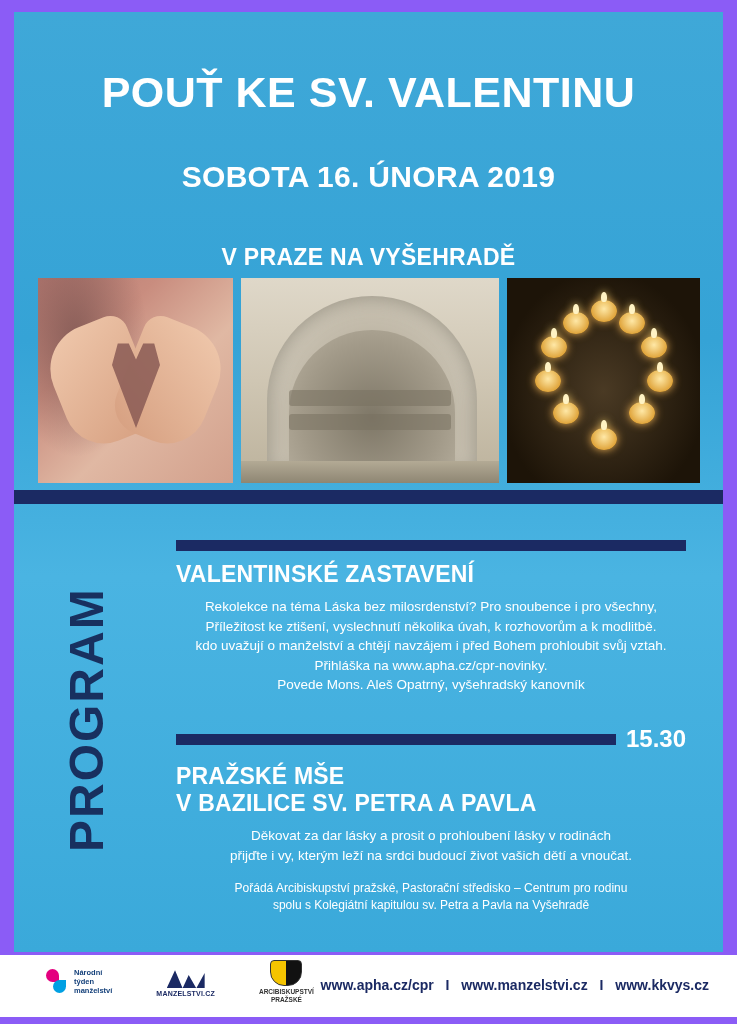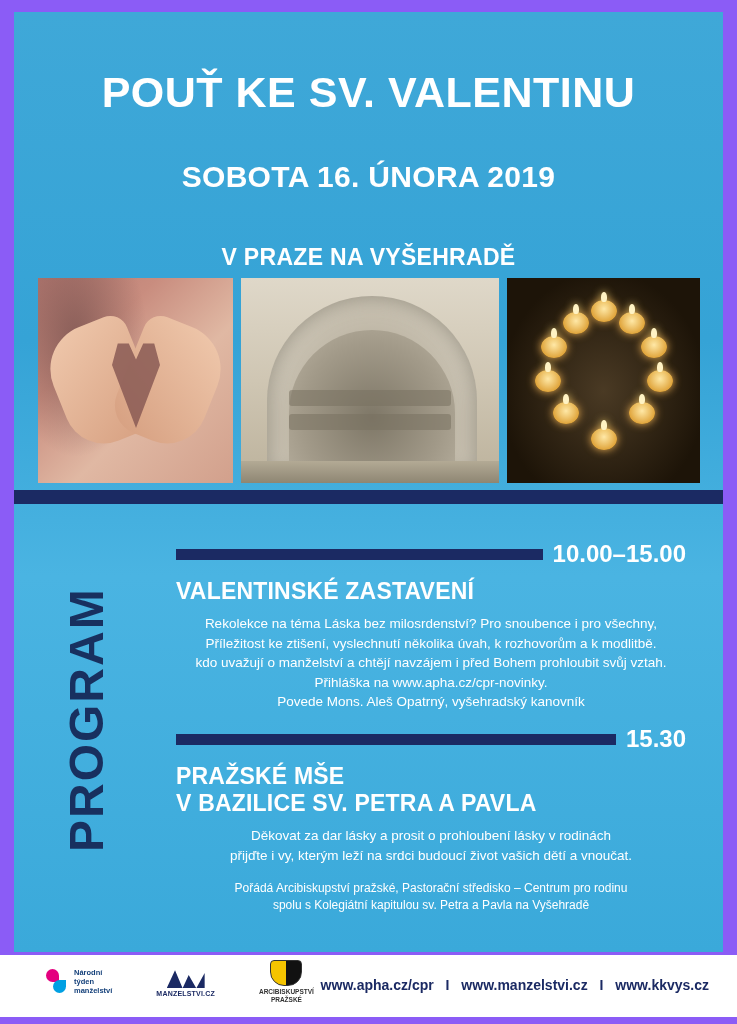--- a/index.html
+++ b/index.html
@@ -364,21 +364,20 @@
     </div>
   </div>
 
   <div class="dark-band"></div>
 
   <div class="program-word">PROGRAM</div>
 
   <div class="block b1">
     <div class="rule-row">
       <div class="rule"></div>
-      <div class="time">10.00–15.00</div>
     </div>
     <div class="block-title">VALENTINSKÉ ZASTAVENÍ</div>
     <div class="block-body">
       <span class="line">Rekolekce na téma Láska bez milosrdenství? Pro snoubence i pro všechny,</span>
       <span class="line">Příležitost ke ztišení, vyslechnutí několika úvah, k rozhovorům a k modlitbě.</span>
       <span class="line">kdo uvažují o manželství a chtějí navzájem i před Bohem prohloubit svůj vztah.</span>
       <span class="line">Přihláška na www.apha.cz/cpr-novinky.</span>
       <span class="line">Povede Mons. Aleš Opatrný, vyšehradský kanovník</span>
     </div>
   </div>

